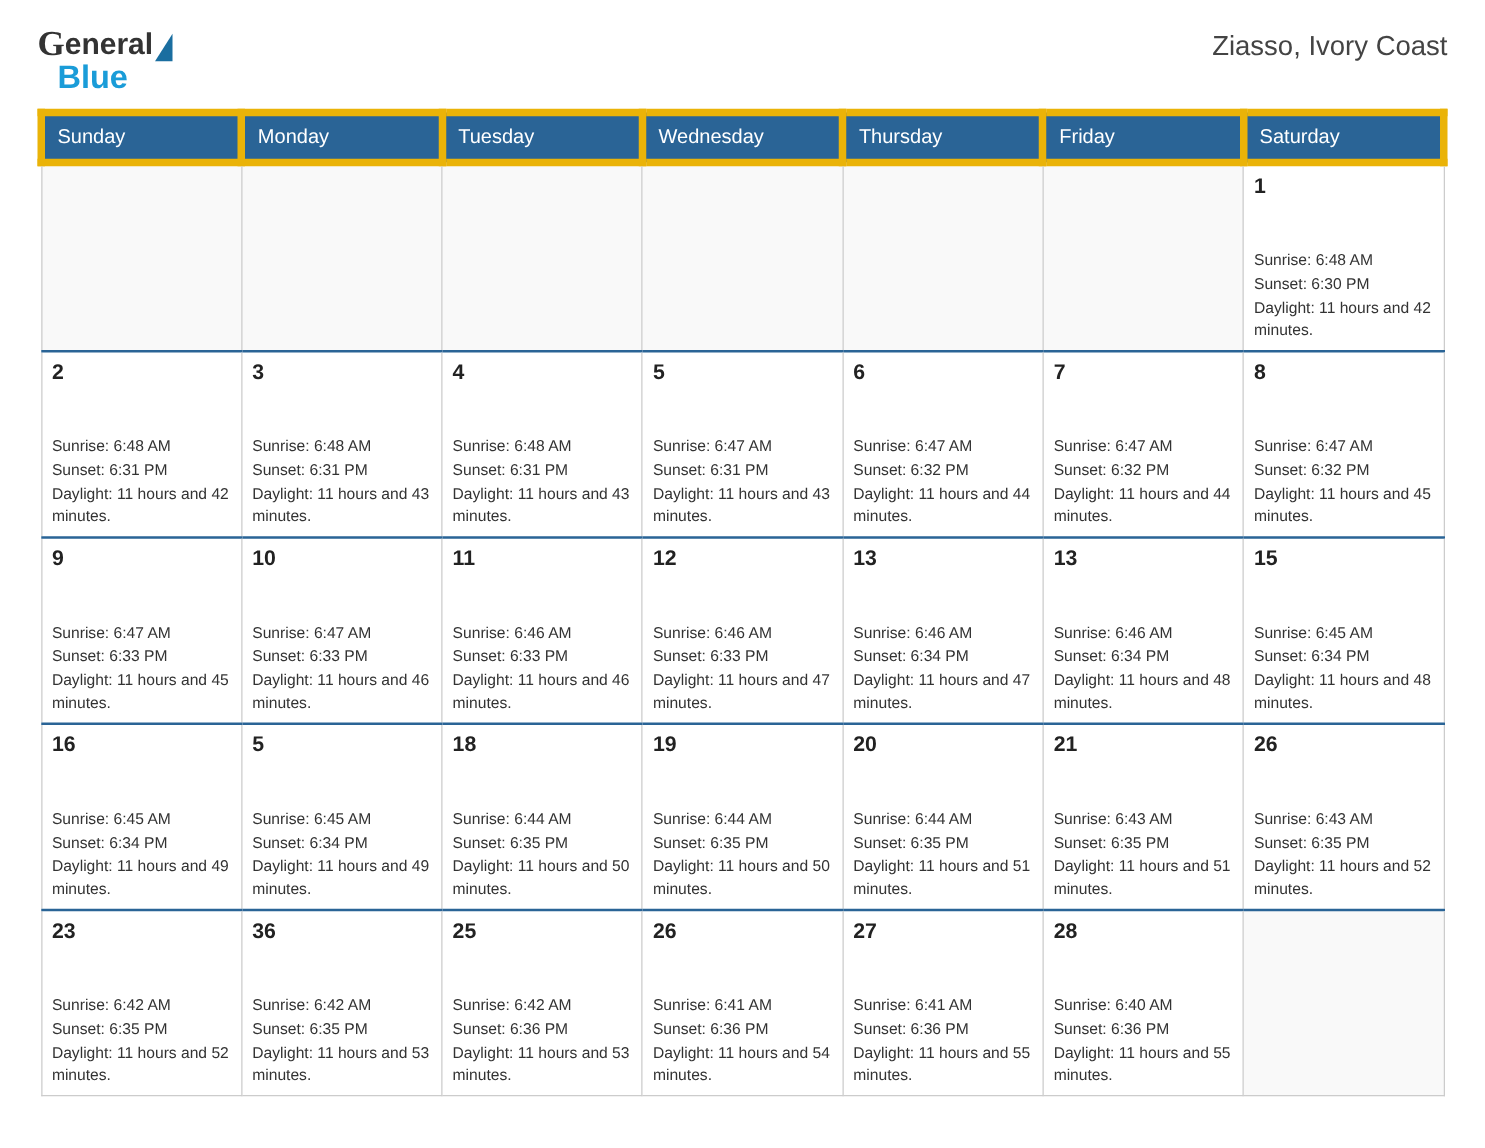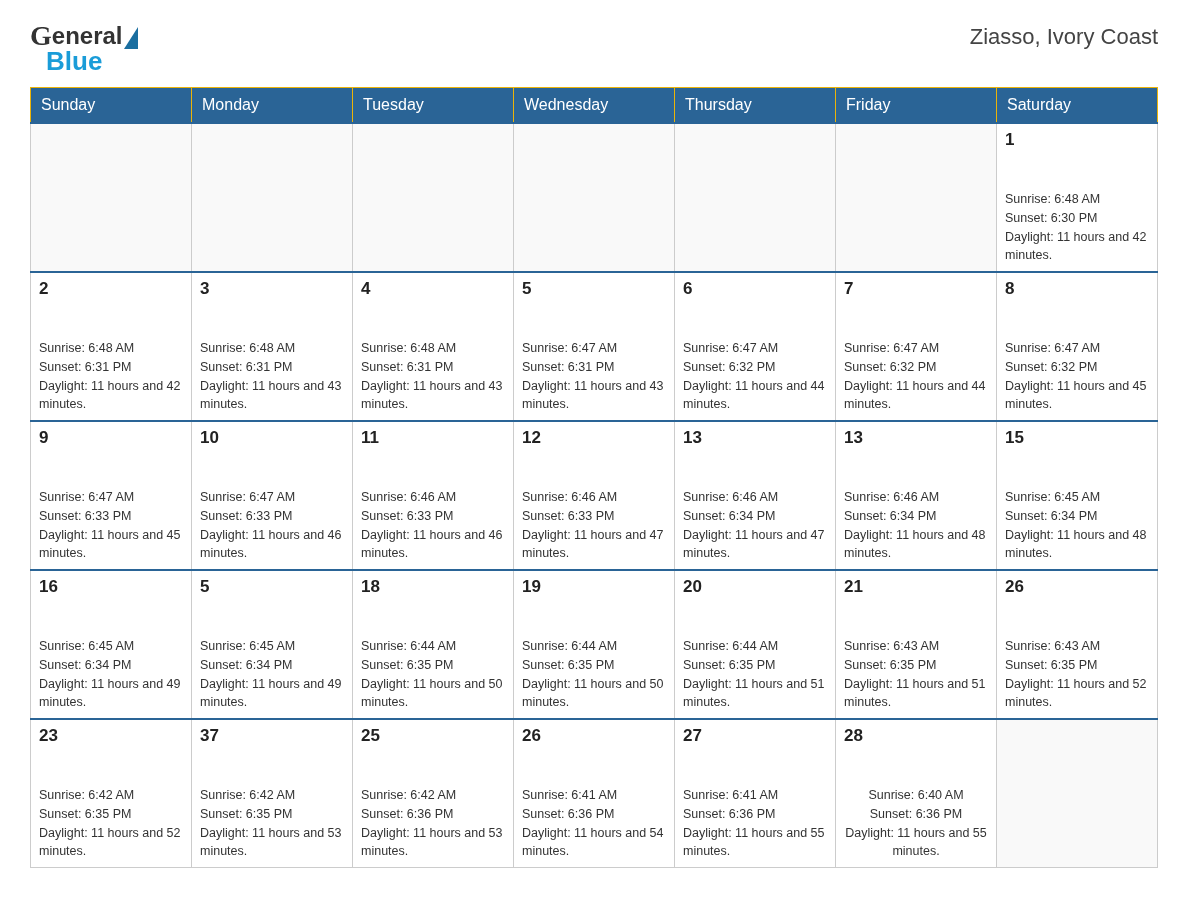--- a/index.html
+++ b/index.html
@@ -35,21 +35,21 @@
       border-collapse: collapse;
       margin-top: 10px;
     }
     .calendar th {
       background-color: #2a6496;
       color: #fff;
       font-size: 16px;
       font-weight: normal;
       padding: 8px 10px;
       text-align: left;
-      border: 1px solid #eab308;
+      border: 6px solid #eab308;
     }
     .calendar td {
       vertical-align: top;
       border: 1px solid #ccc;
       padding: 6px 8px;
       width: calc(100% / 7);
       font-size: 13px;
       color: #333;
       min-height: 100px;
     }
@@ -285,21 +285,21 @@
         </td>
       </tr>
       <tr class="week-row">
         <td>
           <div class="day-number">23</div>
           <div class="day-info" style="white-space: pre-line;">Sunrise: 6:42 AM
 Sunset: 6:35 PM
 Daylight: 11 hours and 52 minutes.</div>
         </td>
         <td>
-          <div class="day-number">37</div>
+          <div class="day-number">36</div>
           <div class="day-info" style="white-space: pre-line;">Sunrise: 6:42 AM
 Sunset: 6:35 PM
 Daylight: 11 hours and 53 minutes.</div>
         </td>
         <td>
           <div class="day-number">25</div>
           <div class="day-info" style="white-space: pre-line;">Sunrise: 6:42 AM
 Sunset: 6:36 PM
 Daylight: 11 hours and 53 minutes.</div>
         </td>
@@ -310,20 +310,20 @@
 Daylight: 11 hours and 54 minutes.</div>
         </td>
         <td>
           <div class="day-number">27</div>
           <div class="day-info" style="white-space: pre-line;">Sunrise: 6:41 AM
 Sunset: 6:36 PM
 Daylight: 11 hours and 55 minutes.</div>
         </td>
         <td>
           <div class="day-number">28</div>
-          <div class="day-info" style="white-space: pre-line; text-align: center;">Sunrise: 6:40 AM
+          <div class="day-info" style="white-space: pre-line;">Sunrise: 6:40 AM
 Sunset: 6:36 PM
 Daylight: 11 hours and 55 minutes.</div>
         </td>
         <td class="empty"></td>
       </tr>
     </tbody>
 </table>
 
 </body></html>

